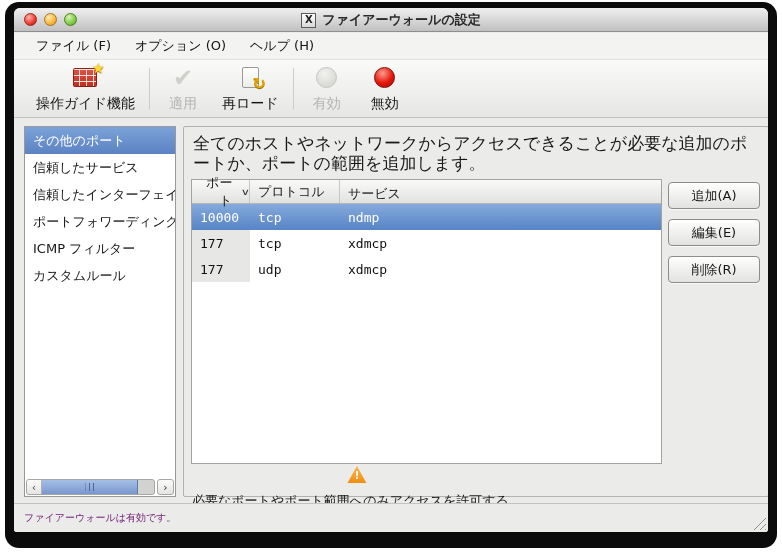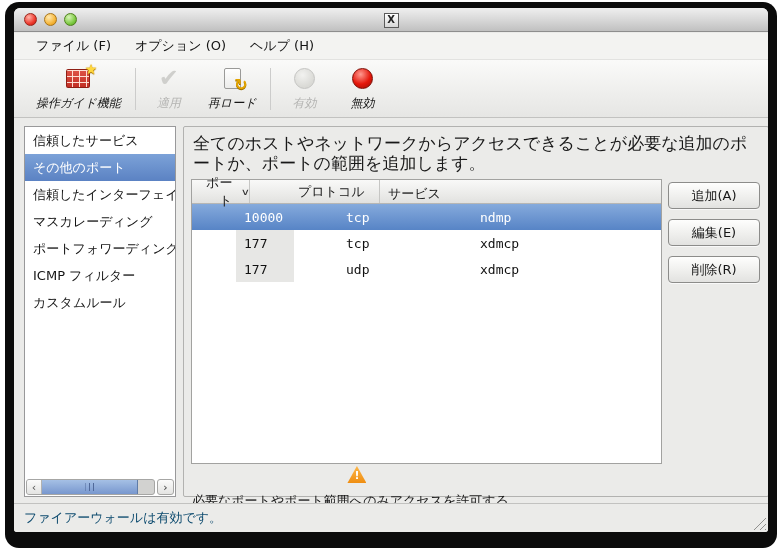--- a/index.html
+++ b/index.html
@@ -25,21 +25,21 @@
 
   
   .menubar { position:absolute; left:0; top:25px; width:100%; height:26px; background:#f3f3f1; display:flex; align-items:center; padding-left:10px; }
   .menu-item { font-size:13px; color:#141414; padding:0 12px; height:100%; display:flex; align-items:center; cursor:default; }
 
   
   .toolbar { position:absolute; left:0; top:51px; width:100%; height:59px;
     background:linear-gradient(#fafaf9, #eeeeec 60%, #e6e6e4); border-top:1px solid #e2e2e0; border-bottom:1px solid #c2c2c0;
     display:flex; align-items:center; padding-left:12px; }
   .tool { display:flex; flex-direction:column; align-items:center; justify-content:center; gap:4px; padding:0 10px; min-width:58px; }
-  .tool-label { font-size:12px; color:#161616; white-space:nowrap;font-style:italic; }
+  .tool-label { font-size:14px; color:#161616; white-space:nowrap; }
   .tool.disabled .tool-label { color:#b4b4b2; }
   .tb-sep { width:1px; height:42px; background:#cccccb; margin:0 4px; }
 
   .icon-box { height:26px; display:flex; align-items:center; justify-content:center; position:relative; }
   .brick { width:24px; height:19px; border-radius:2px; position:relative;
     background:
       repeating-linear-gradient(90deg, rgba(255,255,255,0) 0 6px, rgba(255,230,220,.95) 6px 7px),
       repeating-linear-gradient(0deg, rgba(255,255,255,0) 0 5px, rgba(255,230,220,.95) 5px 6px),
       linear-gradient(#e0564a,#c02d22);
     box-shadow: inset 0 0 0 1px #8e1f15; }
@@ -67,65 +67,66 @@
 
   
   .panel { position:absolute; left:169px; top:7px; width:586px; height:371px; border:1px solid #b2b2b0; border-radius:2px; background:#ebebe9; }
   .desc { position:absolute; left:9px; top:6px; right:8px; font-size:17px; line-height:20px; color:#181818; }
 
   .table { position:absolute; left:7px; top:52px; width:471px; height:285px; background:#ffffff; border:1px solid #a2a2a0; }
   .thead { display:flex; height:24px; background:linear-gradient(#f9f9f8,#e9e9e7 70%,#e1e1df); border-bottom:1px solid #b6b6b4; }
   .th { display:flex; align-items:center; padding-left:8px; font-size:13px; color:#1a1a1a; border-right:1px solid #c6c6c4; }
   .th:last-child { border-right:none;align-items:flex-end; }
   .th-port { width:58px;text-align:right; }
-  .th-proto { width:90px;margin-left:40px; }
+  .th-proto { width:90px; }
   .th-svc { flex:1; }
   .sort-arrow { font-size:9px; margin-left:10px; color:#333; transform:scaleX(1.4); }
   .tr { display:flex; height:26px; font-size:13px; }
-  .td { display:flex; align-items:center; padding-left:8px; color:#111; font-family:"DejaVu Sans Mono", monospace;margin-left:44px; }
+  .td { display:flex; align-items:center; padding-left:8px; color:#111; font-family:"DejaVu Sans Mono", monospace; }
   .td-port { width:58px; background:#e7e7e5; }
   .td-proto { width:90px; }
   .td-svc { flex:1;text-align:right; }
   .tr.selected { background:linear-gradient(#85aadc,#5784c6); }
   .tr.selected .td { color:#ffffff; background:transparent; }
 
   .btn-col { position:absolute; left:484px; top:55px; width:92px; }
   .pbtn { width:92px; height:27px; margin-bottom:10px; border:1px solid #8c8c8a; border-radius:4px;
     background:linear-gradient(#fefefd,#efefed 55%,#e2e2e0); font-size:13px; color:#161616;
     display:flex; align-items:center; justify-content:center; box-shadow:0 1px 0 rgba(255,255,255,.7); }
 
   .warnrow { position:absolute; left:8px; top:339px; display:flex; align-items:center; gap:9px;flex-direction:column; }
   .warn-tri { width:19px; height:17px; position:relative;
     clip-path:polygon(50% 0, 100% 100%, 0 100%);
     background:linear-gradient(#fcb64a,#ef8e12); display:flex; align-items:flex-end; justify-content:center; }
   .warn-tri::after { content:"!"; color:#ffffff; font-weight:bold; font-size:11px; line-height:1; margin-bottom:2px; }
   .warn-text { font-size:13px; color:#181818; }
 
   
   .statusbar { position:absolute; left:0; bottom:0; width:100%; height:29px; border-top:1px solid #c2c2c0; background:#ebebe9; display:flex; align-items:center; padding-left:10px; }
-  .status-text { font-size:13px; color:#0c4a6e; }
+  .status-text { font-size:10px; color:#701a75; }
   .grip { position:absolute; right:2px; bottom:2px; width:14px; height:14px;
     background:repeating-linear-gradient(135deg, rgba(0,0,0,0) 0 3px, #90908e 3px 4px); clip-path:polygon(100% 0, 100% 100%, 0 100%); }
 </style>
 </head>
 <body>
 
 <div class="canvas">
   <div class="shadow"></div>
 
   <div class="window">
 
     <div class="titlebar">
       <div class="lights">
         <div class="light light-red"></div>
         <div class="light light-yellow"></div>
         <div class="light light-green"></div>
       </div>
       <div class="titlewrap">
         <div class="xicon">X</div>
+        <div class="title-text">ファイアーウォールの設定</div>
       </div>
     </div>
 
     <div class="menubar">
       <div class="menu-item">ファイル (F)</div>
       <div class="menu-item">オプション (O)</div>
       <div class="menu-item">ヘルプ (H)</div>
     </div>
 
     <div class="toolbar">
@@ -163,24 +164,23 @@
         <div class="icon-box">
             <div class="circle-red"></div>
           </div>
         <div class="tool-label">無効</div>
       </div>
     </div>
 
     <div class="content">
 
       <div class="sidebar">
+        <div class="side-item selected">その他のポート</div>
         <div class="side-item">信頼したサービス</div>
-        <div class="side-item selected">その他のポート</div>
         <div class="side-item">信頼したインターフェイス</div>
-        <div class="side-item">マスカレーディング</div>
         <div class="side-item">ポートフォワーディング</div>
         <div class="side-item">ICMP フィルター</div>
         <div class="side-item">カスタムルール</div>
         <div class="hscroll">
           <div class="hs-track">
             <div class="hs-arrow">‹</div>
             <div class="hs-thumb">
                 <div class="hs-grip"></div>
               </div>
           </div>

